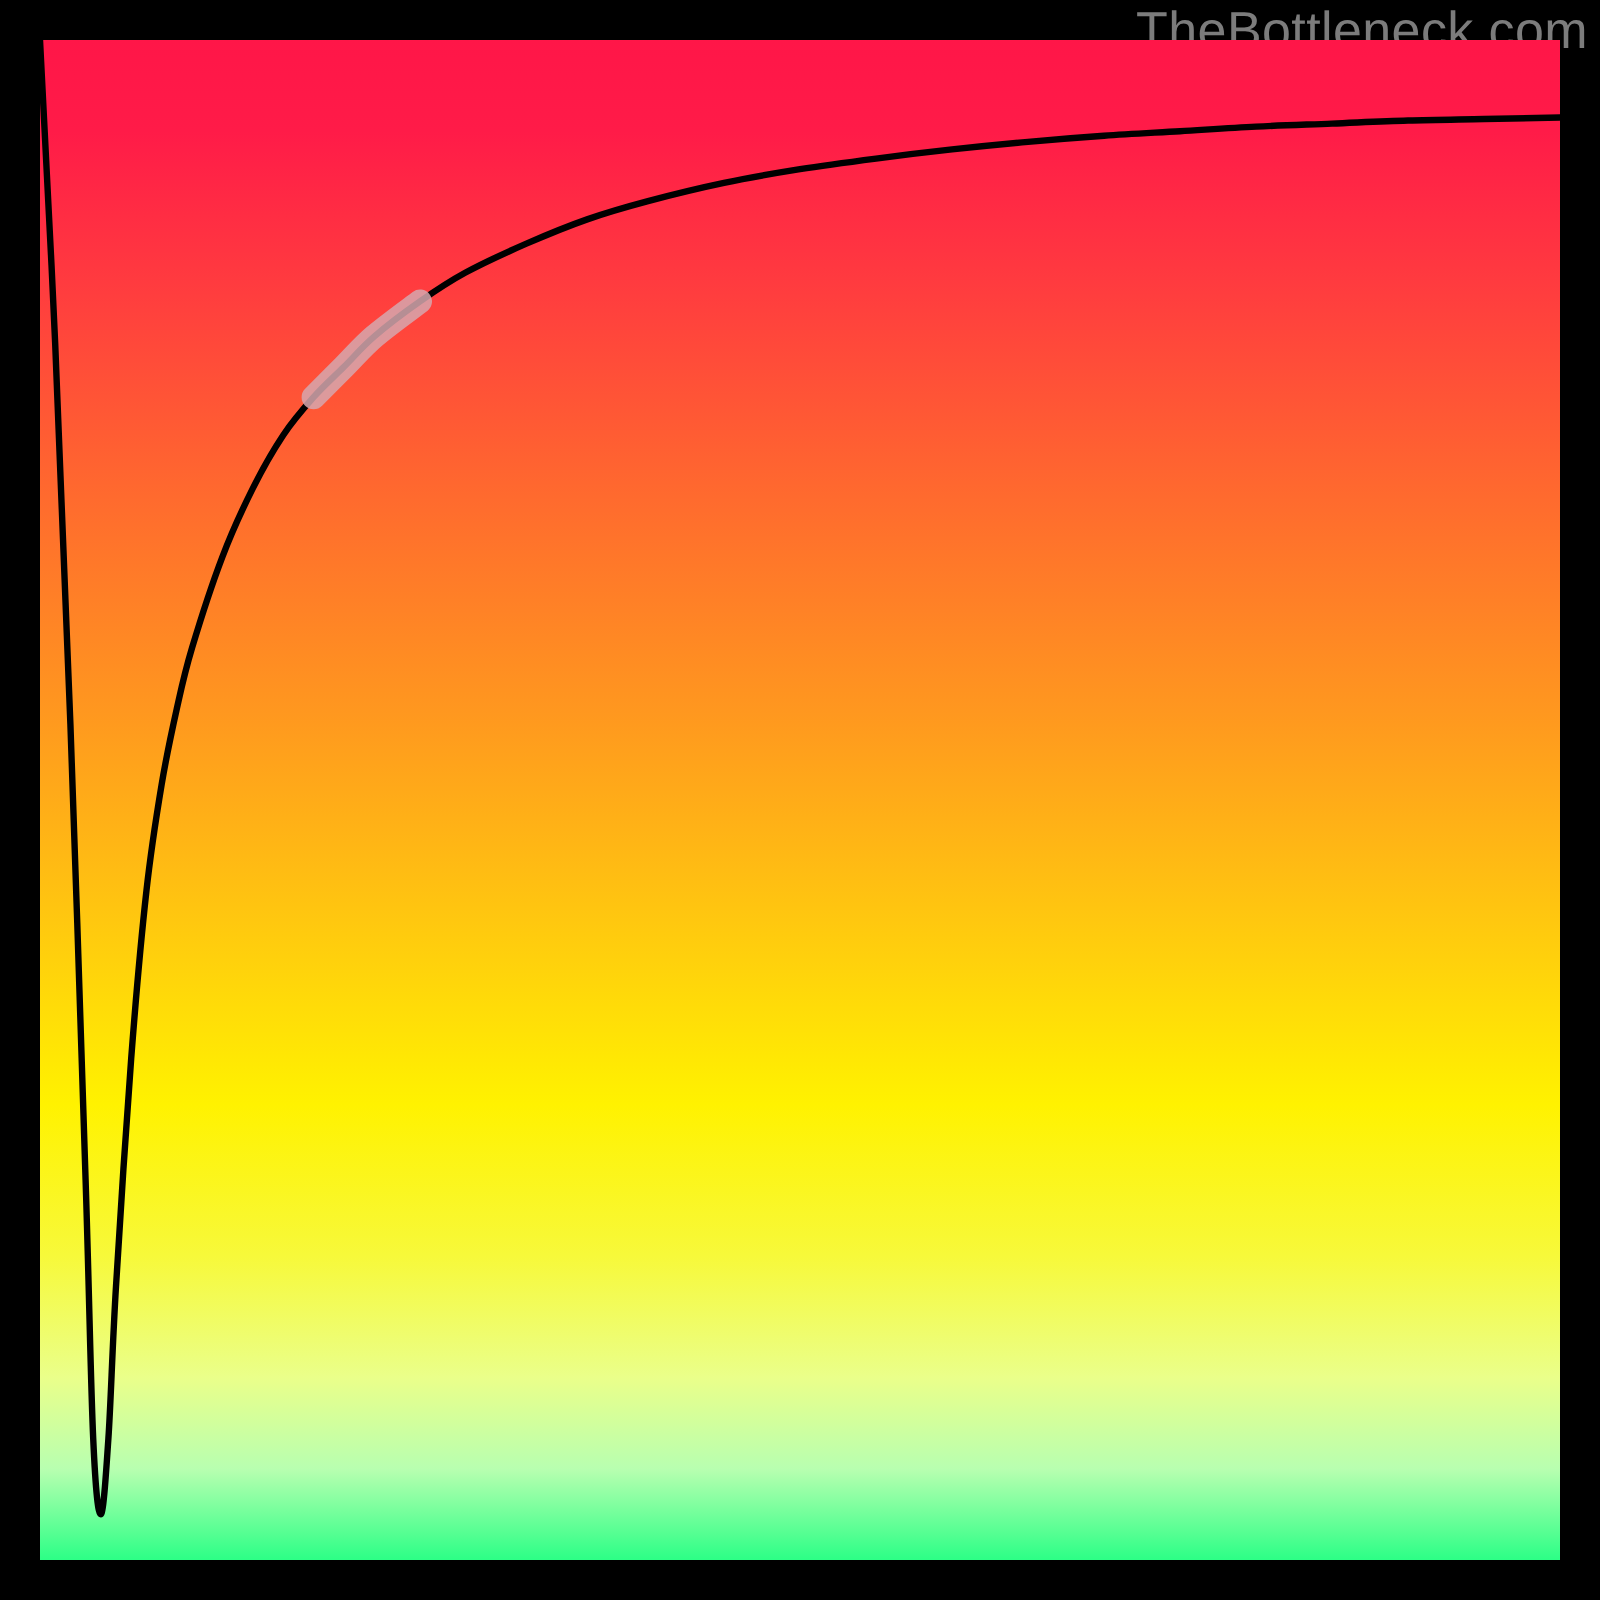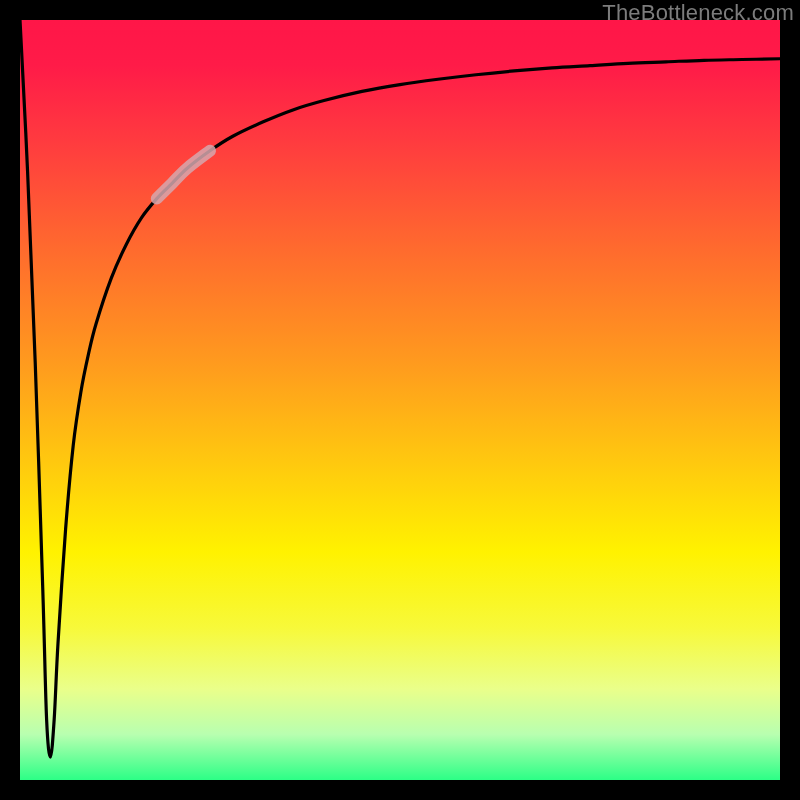--- a/index.html
+++ b/index.html
@@ -45,21 +45,21 @@
   }
   svg.curve {
     position: absolute;
     inset: 0;
   }
   .attribution {
     position: absolute;
     top: 0px;
     right: 6px;
     color: #7c7c7c;
-    font-size: 22px;
+    font-size: 26px;
     letter-spacing: 0.2px;
     user-select: none;
     text-align: center;
   }
 </style>
 </head>
 <body>
 
 <div class="frame">
   <div class="attribution">TheBottleneck.com</div>

